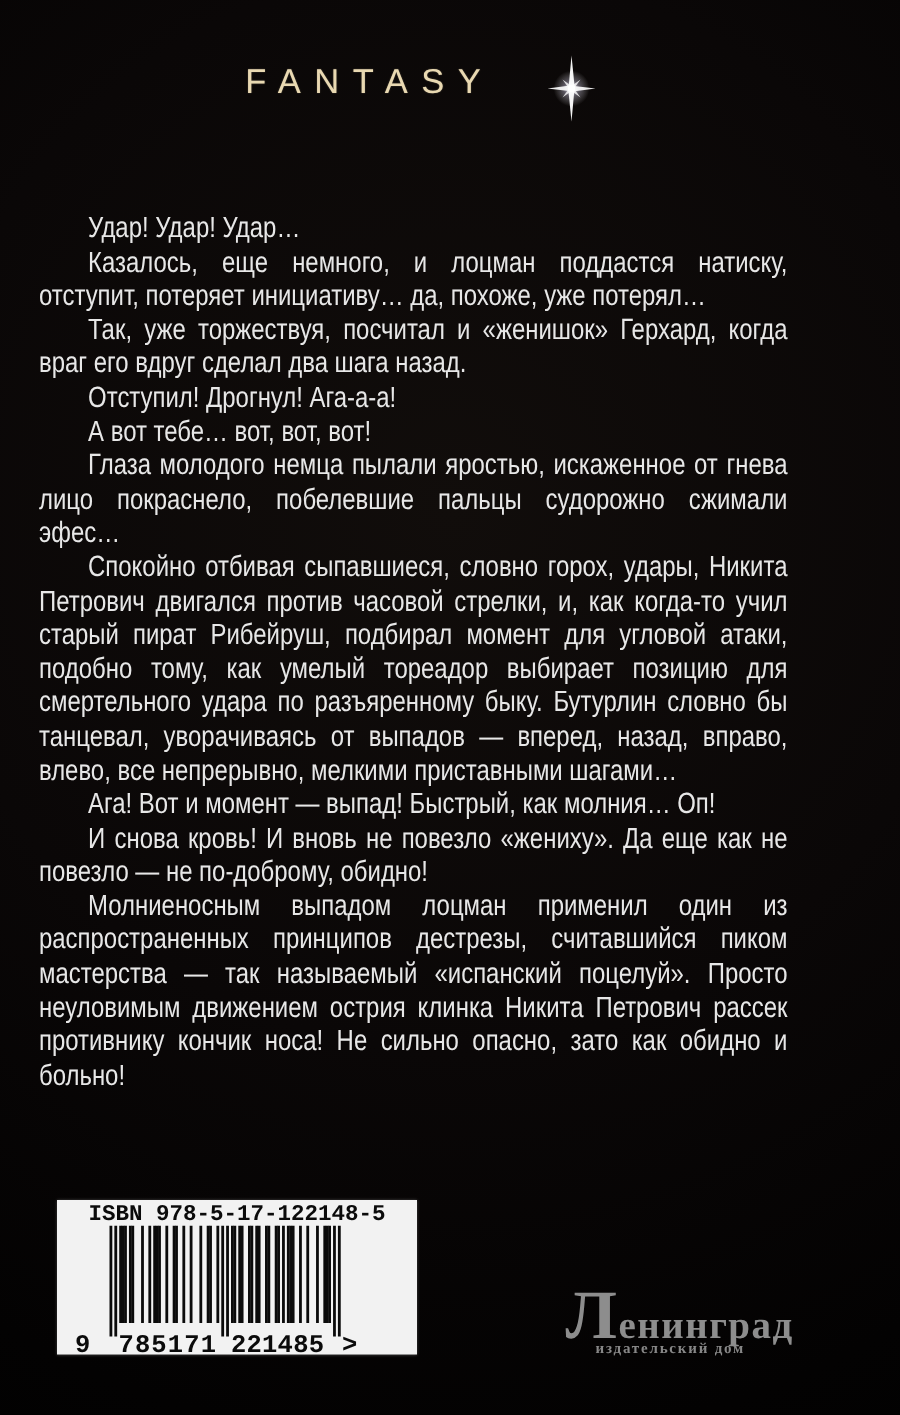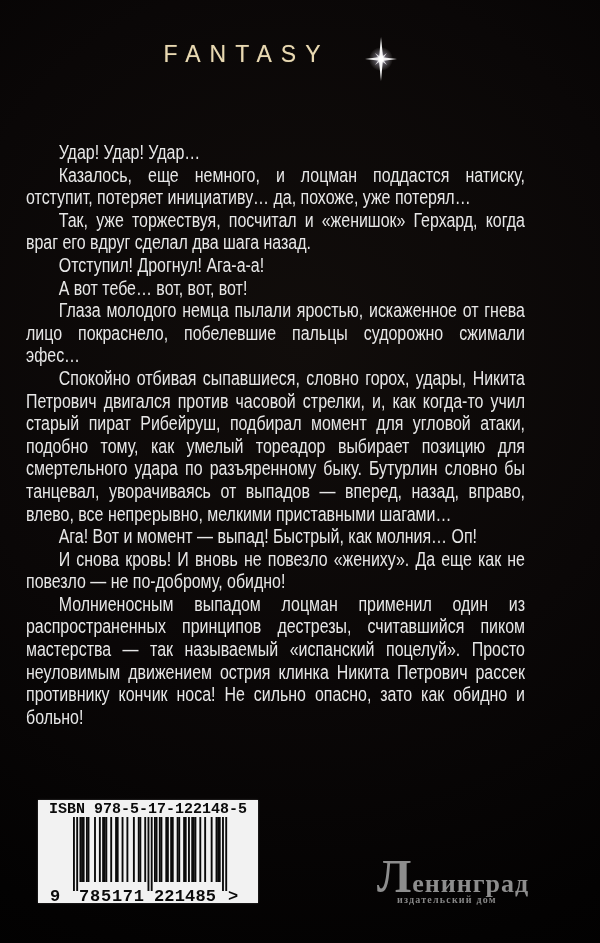--- a/index.html
+++ b/index.html
@@ -22,21 +22,21 @@
   
   .annotation{
     position:absolute;left:26px;top:141px;width:610px;
     transform:scaleX(0.818);transform-origin:0 0;
     color:#e7e7e7;font-size:19.5px;line-height:22.6px;
     text-align:justify;
   }
   .annotation p{margin:0;text-indent:40px;}
   
   .barcode-box{
-    position:absolute;left:38px;top:800px;width:220px;height:103px;
+    position:absolute;left:38px;top:800px;width:240px;height:103px;
     background:#f2f2f2;box-shadow:0 0 2px rgba(255,255,255,.25);
   }
   .isbn-label{
     position:absolute;top:1px;left:0;width:100%;
     font-family:"Liberation Mono","DejaVu Sans Mono",monospace;
     font-size:15px;font-weight:700;color:#0b0b0b;text-align:center;
     letter-spacing:0px;white-space:nowrap;
   }
   .barcode-svg{position:absolute;left:0;top:17px;width:212px;height:86px;}
   

